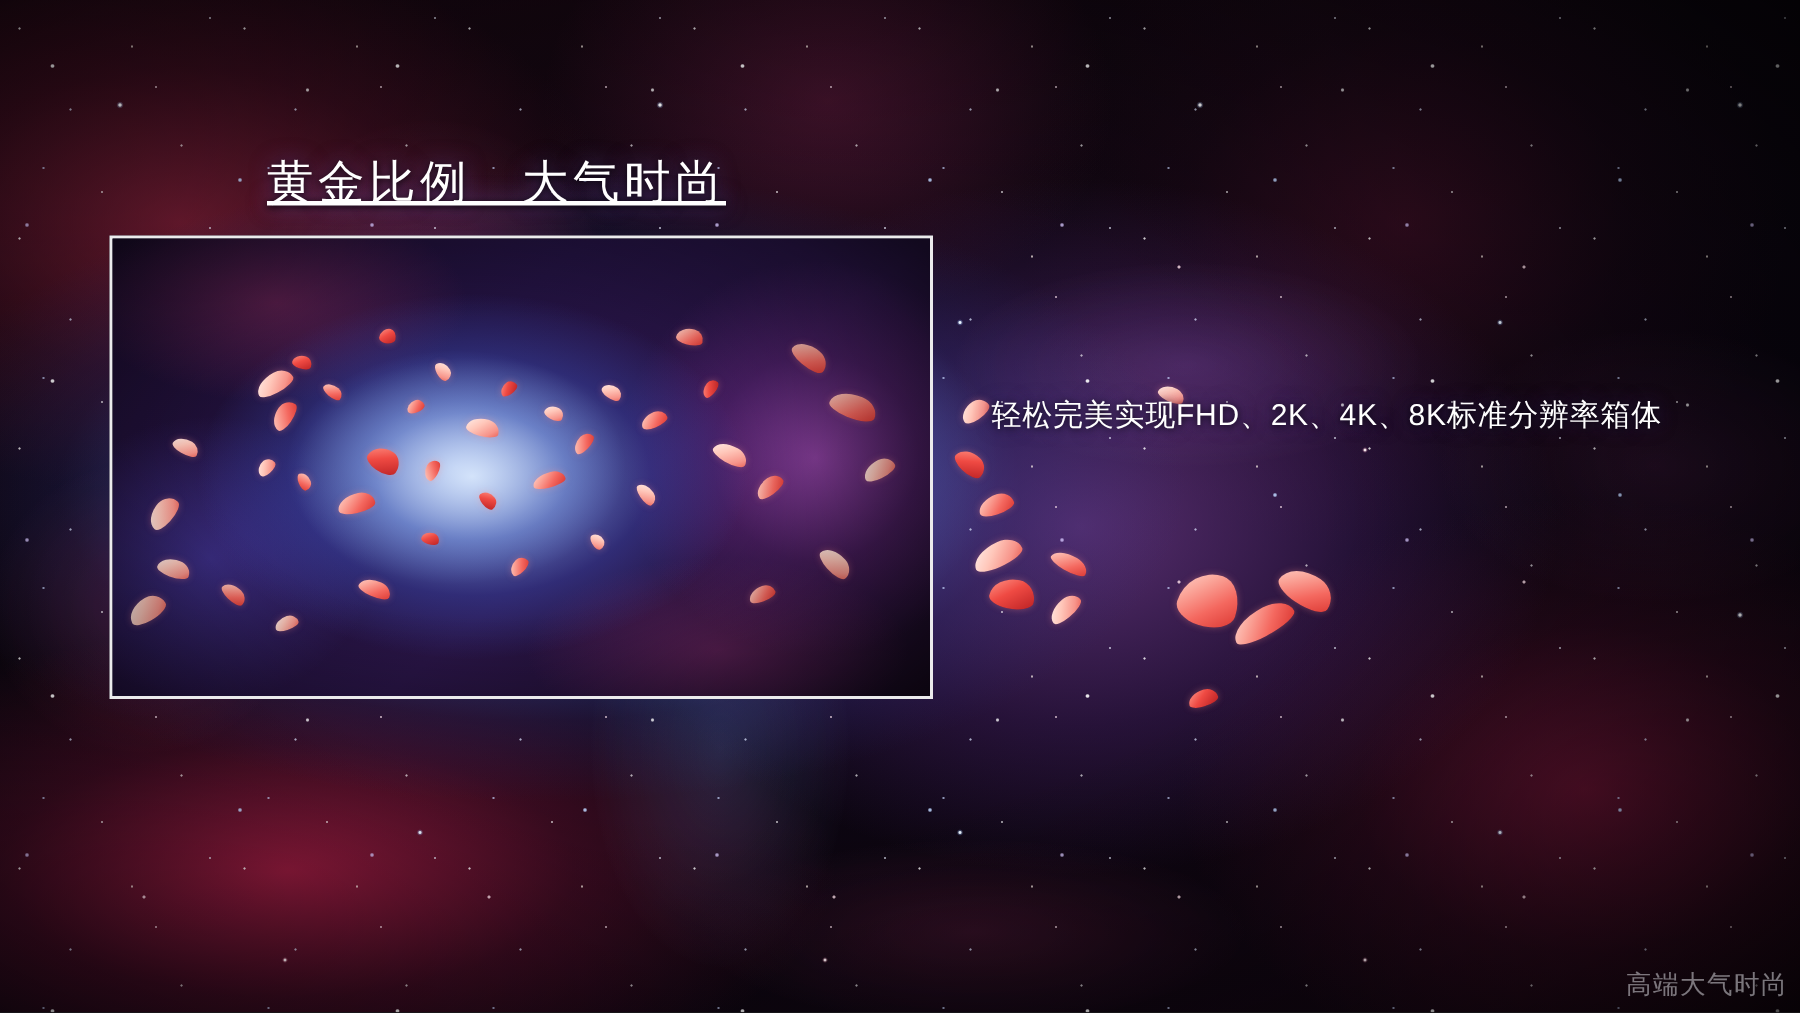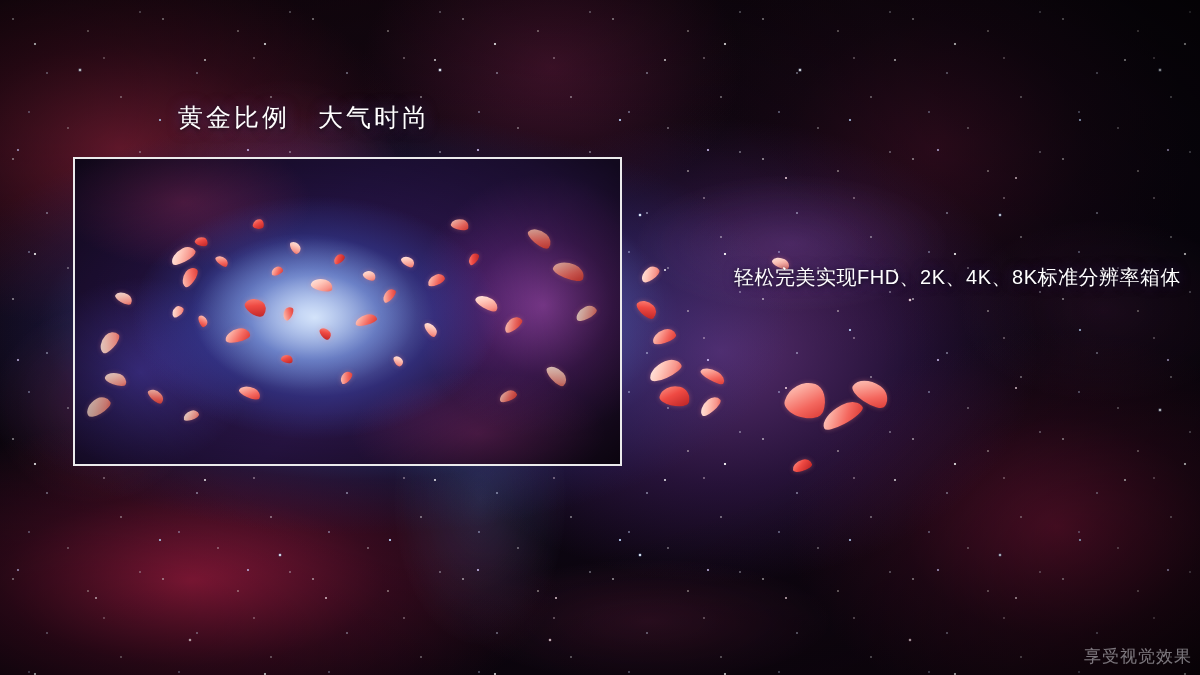--- a/index.html
+++ b/index.html
@@ -129,40 +129,40 @@
   }
   .petal.deep {
     background: linear-gradient(140deg, #ff9a8c 0%, #ef4a43 45%, #b81f22 100%);
   }
 
   
   #slide-title {
     position: absolute;
     left: 178px;
     top: 101px;
-    font-size: 25px;
+    font-size: 31px;
     letter-spacing: 3px;
     color: #ffffff;
     white-space: pre;
     text-shadow: 0 1px 5px rgba(0,0,0,0.85), 0 0 14px rgba(120,90,200,0.55);
+    text-decoration: underline;
   }
   #body-copy {
     position: absolute;
     left: 661px;
     top: 256px;
     width: 520px;
   }
   .body-line {
     font-size: 20px;
     line-height: 43px;
     letter-spacing: 0.5px;
     color: #ffffff;
     white-space: pre;
     text-shadow: 0 1px 5px rgba(0,0,0,0.9), 0 0 12px rgba(60,40,110,0.75);
-    text-align: right;
   }
   #watermark {
     position: absolute;
     right: 8px;
     bottom: 7px;
     font-size: 17px;
     letter-spacing: 1px;
     color: rgba(225,225,230,0.52);
     white-space: pre;
   }
@@ -240,15 +240,15 @@
       </div>
     <div id="frame-vignette"></div>
   </div>
 
   <div id="slide-title">黄金比例　大气时尚</div>
 
   <div id="body-copy">
     <div class="body-line">轻松完美实现FHD、2K、4K、8K标准分辨率箱体</div>
   </div>
 
-  <div id="watermark">享受视觉效果</div>
+  <div id="watermark">高端大气时尚</div>
 
 </div>
 
 </body></html>

